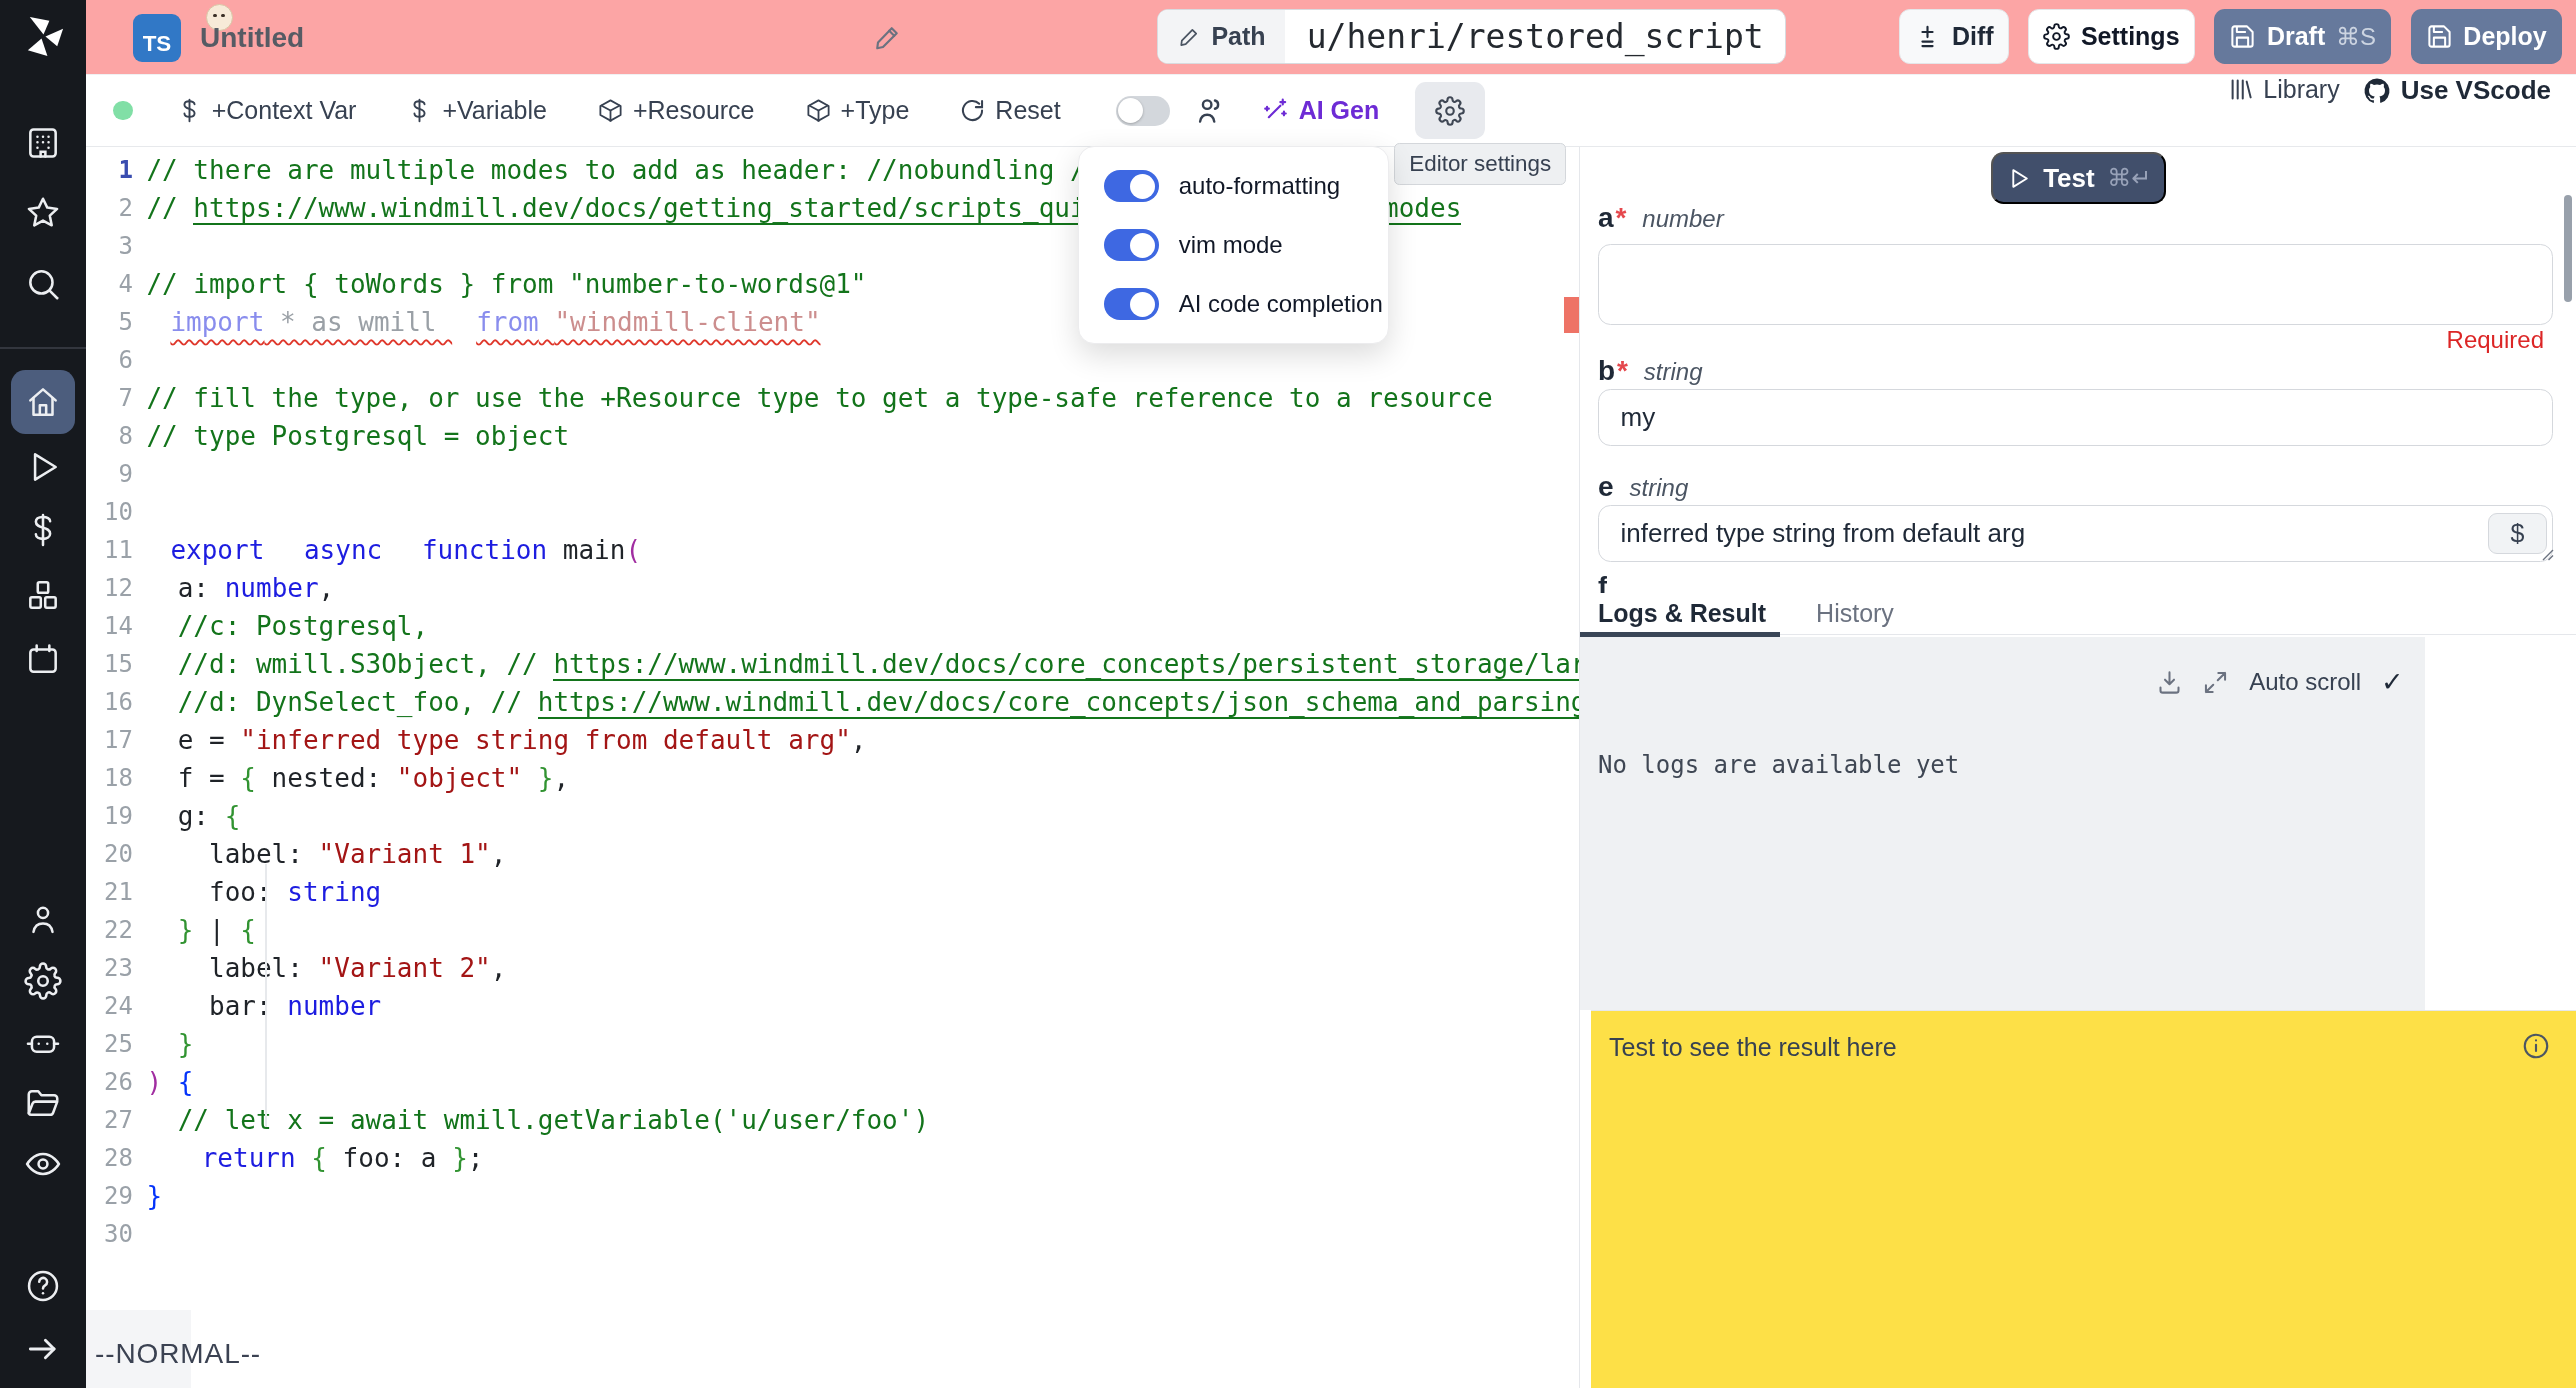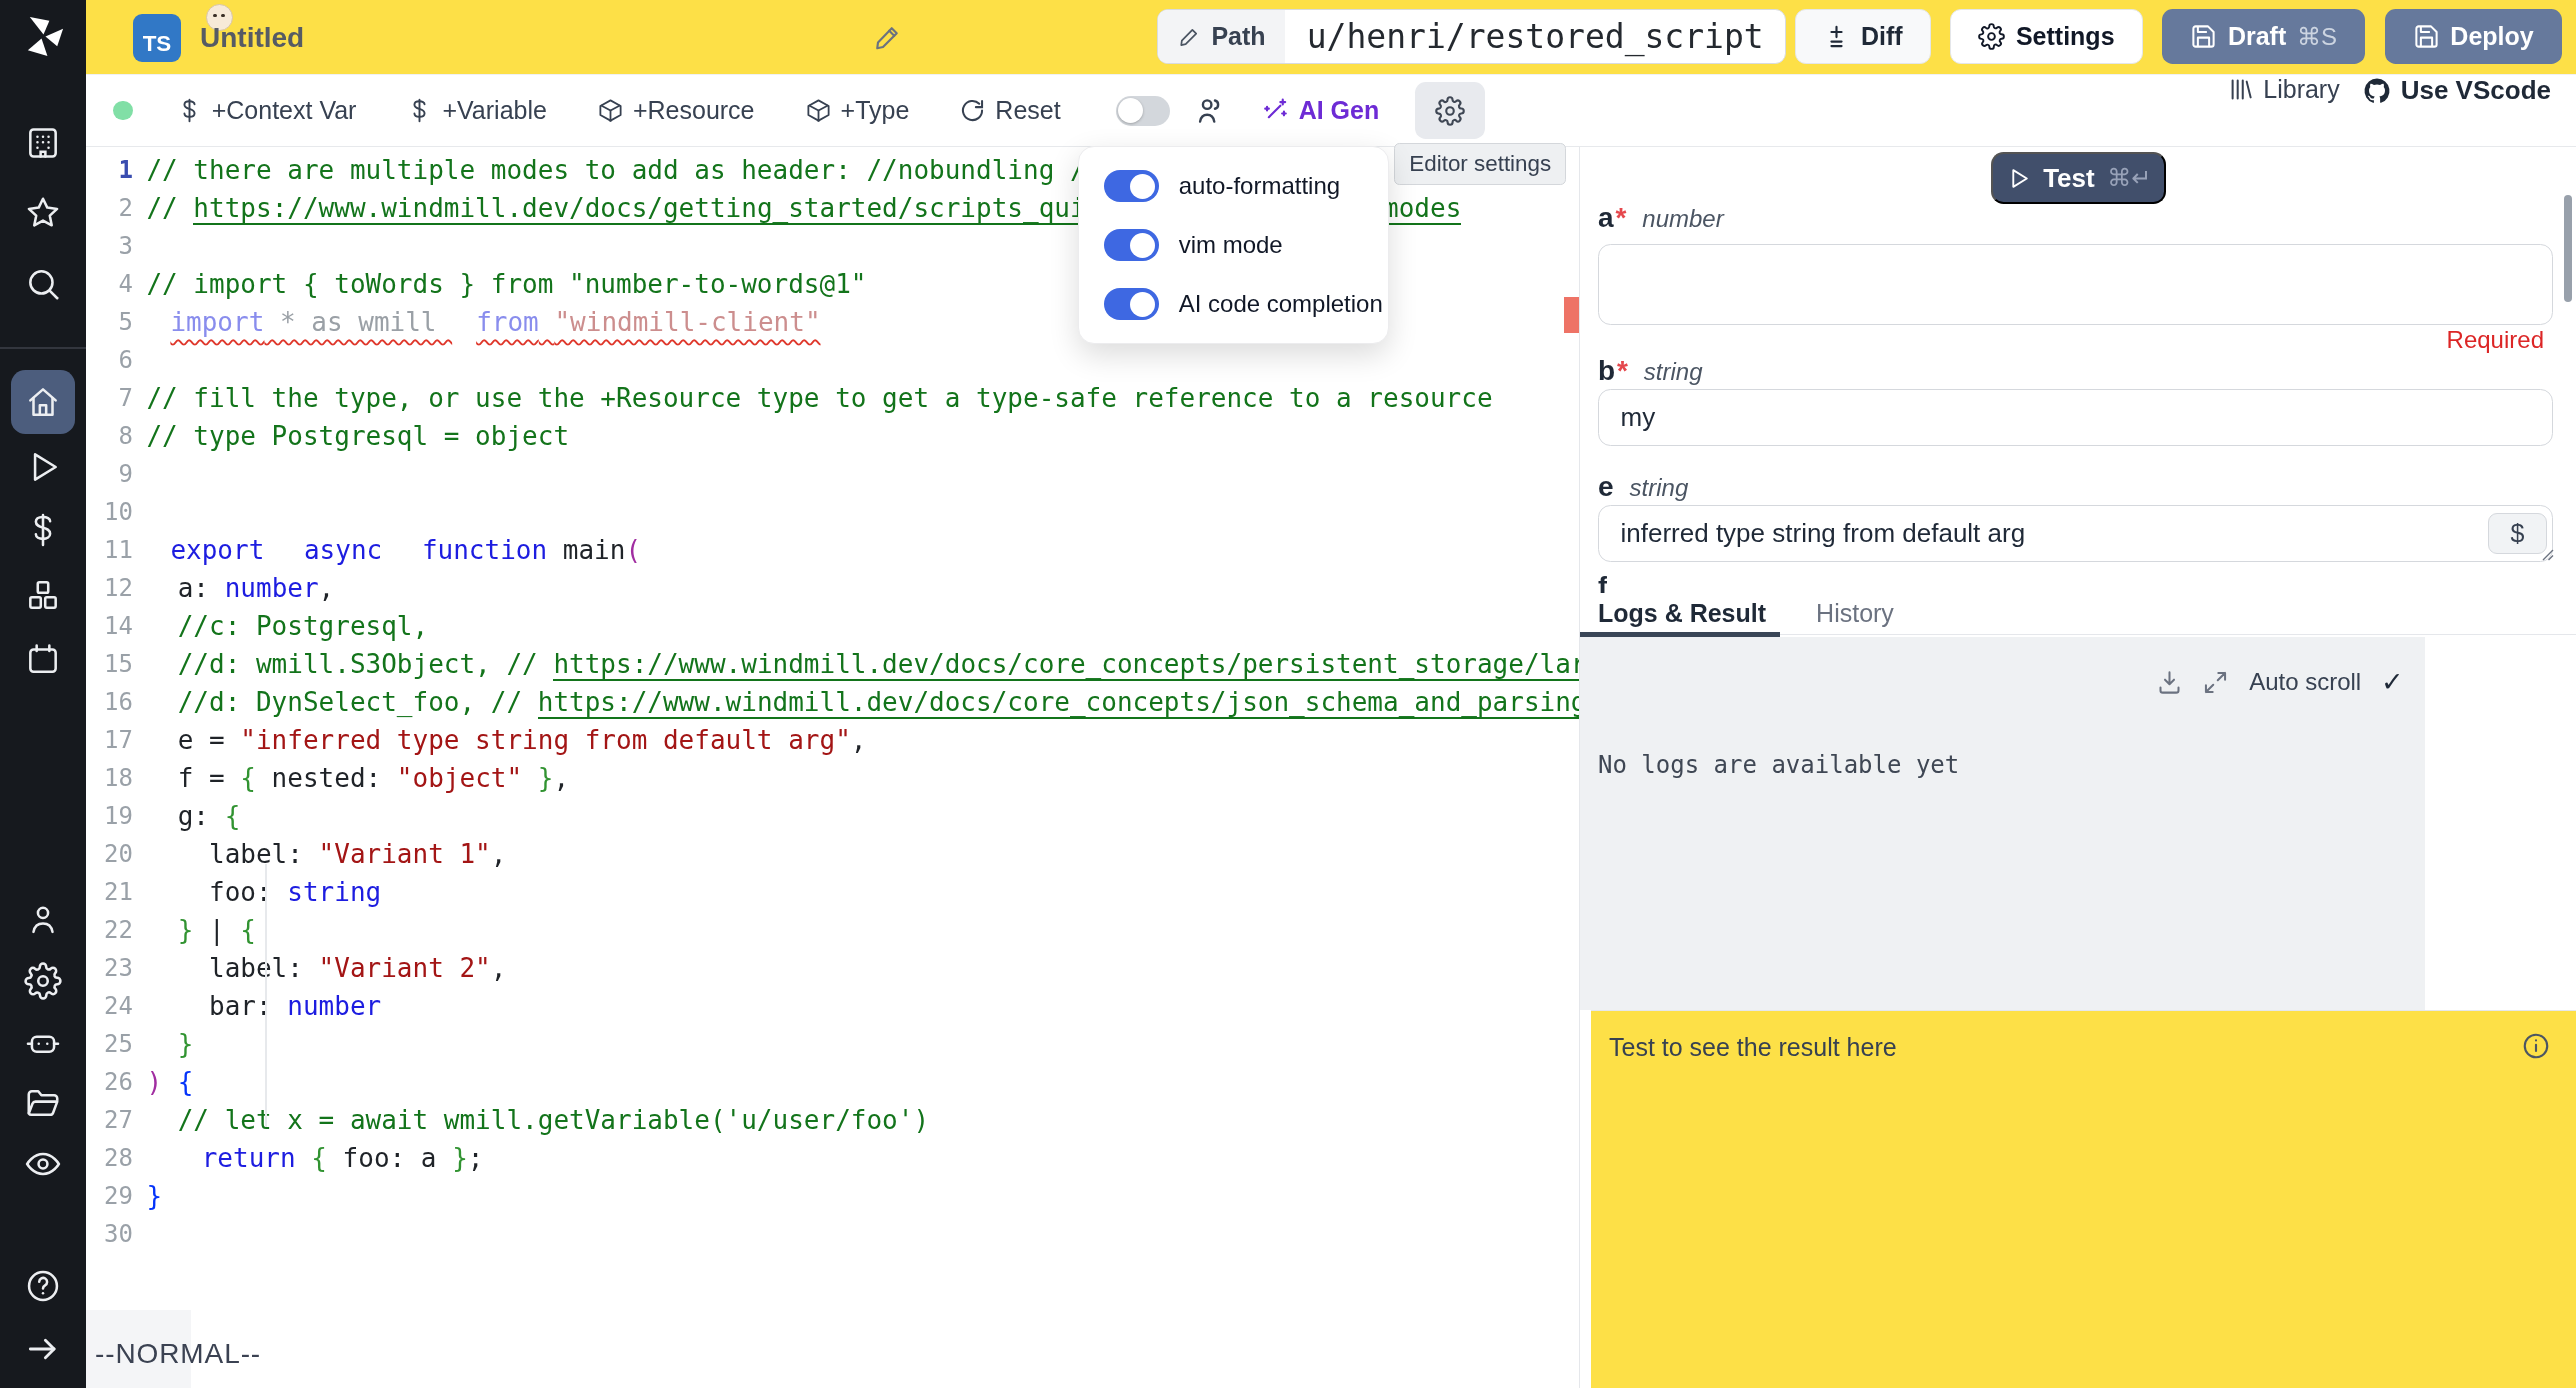--- a/index.html
+++ b/index.html
@@ -8,32 +8,32 @@
   svg { display:block; }
 
   
   #sidebar { position:absolute; left:0; top:0; width:86px; height:1388px; background:#16191e; }
   .rail-item { position:absolute; left:0; width:86px; height:64px; display:flex; align-items:center; justify-content:center; color:#eceef1; cursor:pointer; }
   .rail-item.active { left:10.7px; width:64px; border-radius:14.3px; background:#4c5d7d; }
   .rail-divider { position:absolute; left:0; top:347px; width:86px; height:1.8px; background:#33363e; }
   #logo { position:absolute; left:19.7px; top:12.5px; width:47px; height:47px; }
 
   
-  #topbar { position:absolute; left:86px; top:0; width:2490px; height:75px; background:#fde047; border-bottom:0.9px solid #f0f1f3; }
+  #topbar { position:absolute; left:86px; top:0; width:2490px; height:75px; background:#fca5a5; border-bottom:0.9px solid #f0f1f3; }
   #ts-badge { position:absolute; left:47px; top:14.3px; width:48px; height:48px; background:#3178c6; border-radius:9px; color:#fff; font-weight:bold; font-size:22.4px; display:flex; align-items:flex-end; justify-content:center; padding-bottom:5.4px; }
   #ts-emoji { position:absolute; left:73px; top:-10.7px; width:27px; height:27px; border-radius:50%; background:#f7ead8; border:1.8px solid #d9c5a5; }
   #ts-emoji i { position:absolute; top:9px; width:3.6px; height:3.6px; border-radius:50%; background:#3a2f26; }
   #page-title { position:absolute; left:114px; top:21.5px; font-size:28px; font-weight:600; color:#565b64; }
   .icon-btn { display:flex; align-items:center; justify-content:center; color:#6b7280; cursor:pointer; background:none; border:none; }
   #title-pencil { position:absolute; left:787px; top:21.5px; }
   #path-pill { position:absolute; left:1071px; top:9px; height:55px; display:flex; align-items:stretch; border:1.8px solid #d8dbdf; border-radius:10.7px; overflow:hidden; background:#fff; cursor:pointer; }
   #path-pill .seg-label { display:flex; align-items:center; gap:10.7px; background:#f3f4f6; padding:0 19.7px; color:#374151; font-size:25px; font-weight:600; }
   #path-pill .seg-value { display:flex; align-items:center; padding:0 21.5px; font-family:"DejaVu Sans Mono","Liberation Mono",monospace; font-size:33px; color:#24292f;text-align:center; }
   .top-actions { position:absolute; right:14.3px; top:9px; display:flex; gap:19.7px; }
-  .btn { display:flex; align-items:center; gap:10.7px; height:55px; border-radius:10.7px; padding:0 27px; font-size:25px; font-weight:600; cursor:pointer; border:1.8px solid transparent; }
+  .btn { display:flex; align-items:center; gap:10.7px; height:55px; border-radius:10.7px; padding:0 14px; font-size:25px; font-weight:600; cursor:pointer; border:1.8px solid transparent; }
   .btn-light  { background:#f8f9fa; border-color:#e4e6e9; color:#1f2937; }
   .btn-white  { background:#fff;    border-color:#e4e6e9; color:#111827; }
   .btn-slate  { background:#66799c; color:#fff; }
   .btn-slate .kbd { color:#ccd4e1; font-weight:400; font-size:24px; }
 
   
   #toolbar { position:absolute; left:86px; top:75px; width:2490px; height:72px; background:#fff; border-bottom:1.8px solid #e7e9ec; display:flex; align-items:center; }
   .tb-item { display:flex; align-items:center; gap:9px; font-size:25px; color:#374151; cursor:pointer; white-space:nowrap; }
   #health-dot { width:19.7px; height:19.7px; border-radius:50%; background:#81dfa6; margin-left:27px; }
   .tb-toggle { width:54px; height:30px; border-radius:15px; background:#d3d7dc; position:relative; cursor:pointer; }

